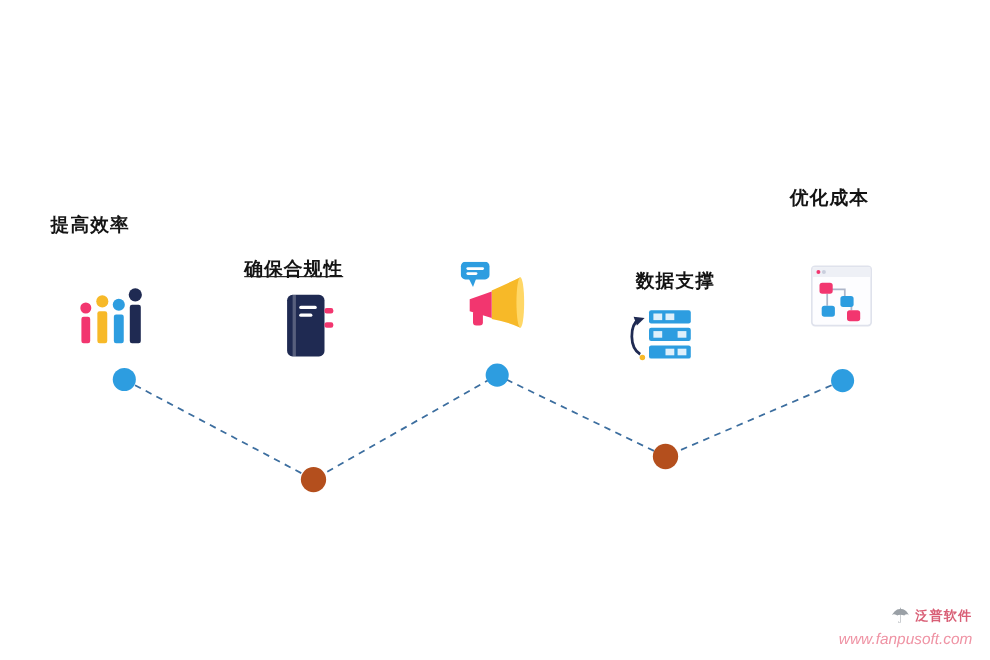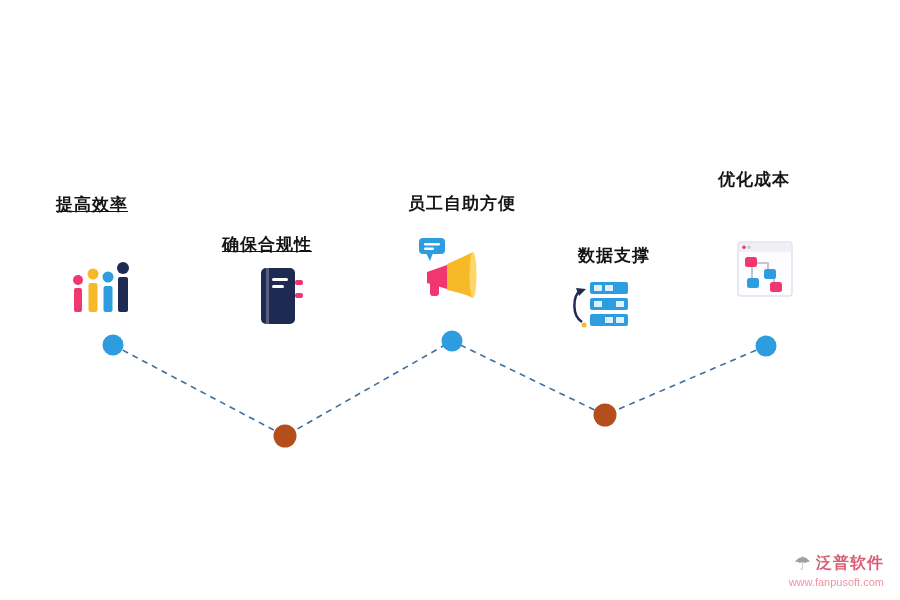--- a/index.html
+++ b/index.html
@@ -6,21 +6,21 @@
   html,body { background:#ffffff; }
   body { font-family:"Liberation Sans","DejaVu Sans",sans-serif; }
   .canvas {
     position:relative; width:900px; height:600px; background:#ffffff; overflow:hidden;
   }
   .connector { position:absolute; left:0; top:0; }
   .label {
     position:absolute; font-size:17px; font-weight:bold; color:#141414;
     white-space:nowrap; letter-spacing:1px;
   }
-  .l1 { left:56px;  top:193px;text-decoration:underline; }
+  .l1 { left:46px;  top:193px; }
   .l2 { left:222px; top:233px;text-decoration:underline; }
   .l3 { left:408px; top:192px; }
   .l4 { left:578px; top:244px; }
   .l5 { left:718px; top:168px; }
   .icon { position:absolute; }
   .i1 { left:70px;  top:258px; }
   .i2 { left:255px; top:266px; }
   .i3 { left:415px; top:238px; }
   .i4 { left:568px; top:280px; }
   .i5 { left:736px; top:238px; }
@@ -28,35 +28,34 @@
   .nd1 { left:101px; top:333px; }
   .nd2 { left:272px; top:423px; }
   .nd3 { left:440px; top:329px; }
   .nd4 { left:592px; top:402px; }
   .nd5 { left:754px; top:334px; }
   .watermark {
     position:absolute; right:16px; bottom:12px; text-align:right;
   }
   .wm-row { display:flex; align-items:center; justify-content:flex-end; gap:5px; }
   .wm-icon { color:#9aa0a6; font-size:19px; line-height:1; }
-  .wm-brand { color:#d95f76; font-size:16px; font-weight:bold; letter-spacing:1px; }
-  .wm-url { color:#ef93a4; font-size:11px; margin-top:2px; }
+  .wm-brand { color:#d95f76; font-size:12px; font-weight:bold; letter-spacing:1px; }
+  .wm-url { color:#ef93a4; font-size:14px; margin-top:2px;font-style:italic; }
 </style>
 </head>
 <body>
 
 <div class="canvas">
 
   <svg class="connector" width="900" height="600">
     <polyline points="113,345 285,436 452,341 605,415 766,346" fill="none" stroke-width="1.6" stroke-dasharray="6,5" stroke="#3c6e9f"></polyline>
   </svg>
 
   <div class="label l1">提高效率</div>
   <div class="label l2">确保合规性</div>
-  <div class="label l3">员工自助方便</div>
   <div class="label l4">数据支撑</div>
   <div class="label l5">优化成本</div>
 
   <svg class="icon i1" width="62" height="56" viewBox="0 0 62 56">
     <circle cx="8" cy="22" r="5" fill="#f2366f"></circle>
     <rect x="4" y="30" width="8" height="24" rx="2" fill="#f2366f"></rect>
     <circle cx="23" cy="16" r="5.5" fill="#f7b928"></circle>
     <rect x="18.5" y="25" width="9" height="29" rx="2" fill="#f7b928"></rect>
     <circle cx="38" cy="19" r="5.5" fill="#2d9de0"></circle>
     <rect x="33.5" y="28" width="9" height="26" rx="2" fill="#2d9de0"></rect>

